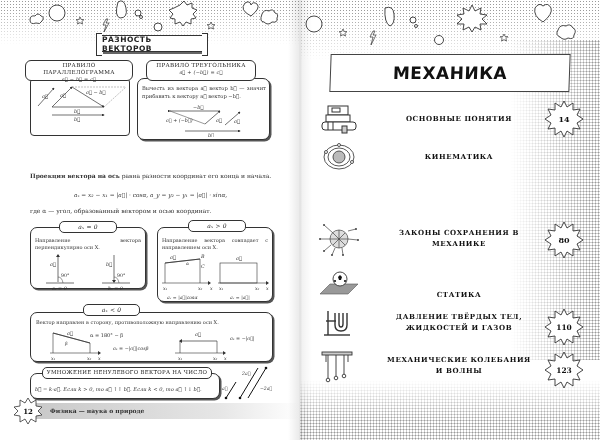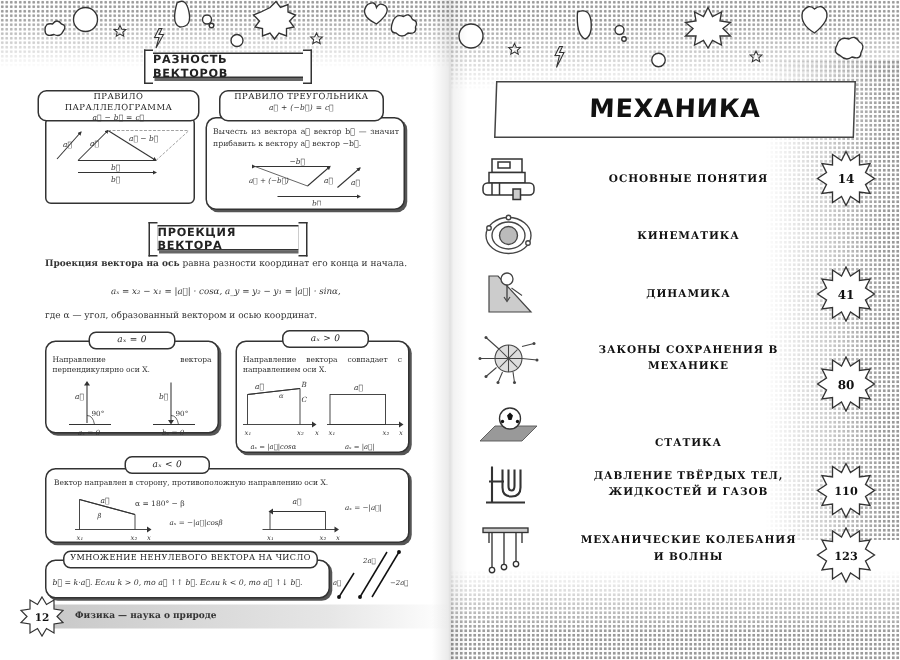--- a/index.html
+++ b/index.html
@@ -171,23 +171,20 @@
       <line x1="45" y1="21" x2="60" y2="8" stroke="#333" stroke-width="0.7" marker-end="url(#ar2)"></line>
       <line x1="65" y1="22" x2="80" y2="9" stroke="#333" stroke-width="0.7" marker-end="url(#ar2)"></line>
       <line x1="25" y1="28" x2="80" y2="28" stroke="#333" stroke-width="0.7" marker-end="url(#ar2)"></line>
       <text x="33" y="6" font-size="5" font-style="italic" fill="#333">−b⃗</text>
       <text x="6" y="19" font-size="4.8" font-style="italic" fill="#333">a⃗ + (−b⃗)</text>
       <text x="56" y="19" font-size="5" font-style="italic" fill="#333">a⃗</text>
       <text x="74" y="20" font-size="5" font-style="italic" fill="#333">a⃗</text>
       <text x="48" y="34" font-size="5" font-style="italic" fill="#333">b⃗</text>
     </svg>
 
-    <div class="sec-title" style="left:104px;top:150px;width:96px;">
-      <span>ПРОЕКЦИЯ ВЕКТОРА</span>
-    </div>
     <div class="serif-text" style="position:absolute;left:30px;top:172px;width:246px;font-size:6px;text-align:justify;">
       <b>Проекция вектора на ось</b><span> равна разности координат его конца и начала.</span>
     </div>
     <div class="formula" style="position:absolute;left:74px;top:192px;font-size:5.8px;">aₓ = x₂ − x₁ = |a⃗| · cosα,     a_y = y₂ − y₁ = |a⃗| · sinα,</div>
     <div class="serif-text" style="position:absolute;left:30px;top:207px;font-size:6px;">где α — угол, образованный вектором и осью координат.</div>
 
     <div class="rule-box" style="left:30px;top:227px;width:116px;height:62px;"></div>
     <div class="tab-label" style="left:59px;top:221px;width:58px;height:12px;font-style:italic;">aₓ = 0</div>
     <div class="serif-text" style="position:absolute;left:35px;top:237px;width:106px;font-size:5px;text-align:justify;">Направление вектора перпендикулярно оси X.</div>
     <svg class="deco" style="left:40px;top:252px" width="100" height="40" viewBox="0 0 100 40">
@@ -341,36 +338,20 @@
         <ellipse cx="21" cy="15" rx="11" ry="9"></ellipse>
         <circle cx="21" cy="15" r="6" fill="#bbb"></circle>
         <circle cx="8" cy="10" r="1.5" fill="#fff"></circle>
           <circle cx="34" cy="20" r="1.5" fill="#fff"></circle>
         <circle cx="21" cy="3" r="1.5" fill="#fff"></circle>
       </g>
     </svg>
     <div class="toc-label" style="top:14px;">КИНЕМАТИКА</div>
   </div>
 
-  <div class="toc-item" style="top:177px;height:38px;">
-    <svg class="toc-icon" style="top:3px" viewBox="0 0 42 30">
-      <path d="M8 28 L8 4 L14 4 L36 28z" fill="#ccc" stroke="#444" stroke-width="0.8"></path>
-      <circle cx="20" cy="6" r="4" fill="#fff" stroke="#444" stroke-width="0.9"></circle>
-      <line x1="20" y1="10" x2="20" y2="20" stroke="#444" stroke-width="0.9"></line>
-      <path d="M18 18 l2 3 l2 -3" fill="none" stroke="#444" stroke-width="0.8"></path>
-      <line x1="23" y1="12" x2="30" y2="17" stroke="#444" stroke-width="0.7"></line>
-    </svg>
-    <div class="toc-label" style="top:14px;">ДИНАМИКА</div>
-    <div class="toc-burst" style="top:0;">
-      <svg width="40" height="38" viewBox="0 0 40 38">
-        <path d="M20 1 l3 6 l6 -4 l0 7 l7 -1 l-3 6 l6 4 l-6 4 l3 6 l-7 -1 l0 7 l-6 -4 l-3 6 l-3 -6 l-6 4 l0 -7 l-7 1 l3 -6 l-6 -4 l6 -4 l-3 -6 l7 1 l0 -7 l6 4z" fill="#fff" stroke="#333" stroke-width="0.9"></path>
-      </svg>
-      <div class="burst-num" style="font-size:8px;">41</div>
-    </div>
-  </div>
 
   <div class="toc-item" style="top:219px;height:40px;">
     <svg class="toc-icon" style="top:2px;height:36px" viewBox="0 0 42 36">
       <g stroke="#444" stroke-width="0.7" fill="none">
         <circle cx="21" cy="18" r="9" fill="#ddd"></circle>
         <line x1="12" y1="18" x2="30" y2="18"></line>
           <line x1="21" y1="9" x2="21" y2="27"></line>
         <line x1="15" y1="12" x2="27" y2="24"></line>
           <line x1="27" y1="12" x2="15" y2="24"></line>
         <line x1="2" y1="18" x2="12" y2="18"></line>
@@ -385,21 +366,21 @@
         <circle cx="2" cy="18" r="1"></circle>
           <circle cx="6" cy="4" r="1"></circle>
           <circle cx="38" cy="8" r="1"></circle>
         <circle cx="40" cy="19" r="1"></circle>
           <circle cx="25" cy="34" r="1"></circle>
           <circle cx="14" cy="34" r="1"></circle>
           <circle cx="6" cy="30" r="1"></circle>
       </g>
     </svg>
     <div class="toc-label" style="top:9px;">ЗАКОНЫ СОХРАНЕНИЯ В МЕХАНИКЕ</div>
-    <div class="toc-burst" style="top:18px;">
+    <div class="toc-burst" style="top:2px;">
       <svg width="40" height="38" viewBox="0 0 40 38">
         <path d="M20 1 l3 6 l6 -4 l0 7 l7 -1 l-3 6 l6 4 l-6 4 l3 6 l-7 -1 l0 7 l-6 -4 l-3 6 l-3 -6 l-6 4 l0 -7 l-7 1 l3 -6 l-6 -4 l6 -4 l-3 -6 l7 1 l0 -7 l6 4z" fill="#fff" stroke="#333" stroke-width="0.9"></path>
       </svg>
       <div class="burst-num" style="font-size:8px;">80</div>
     </div>
   </div>
 
   <div class="toc-item" style="top:262px;height:38px;">
     <svg class="toc-icon" style="top:4px" viewBox="0 0 42 30">
       <path d="M2 28 L12 18 L40 18 L30 28z" fill="#999" stroke="#555" stroke-width="0.6"></path>

